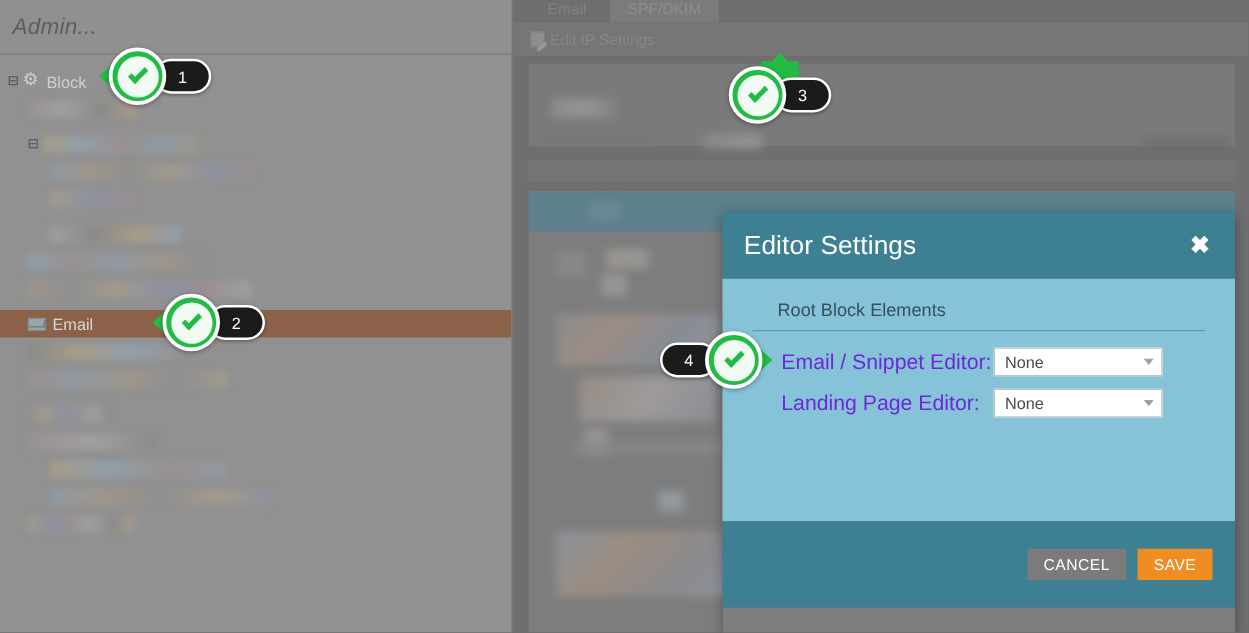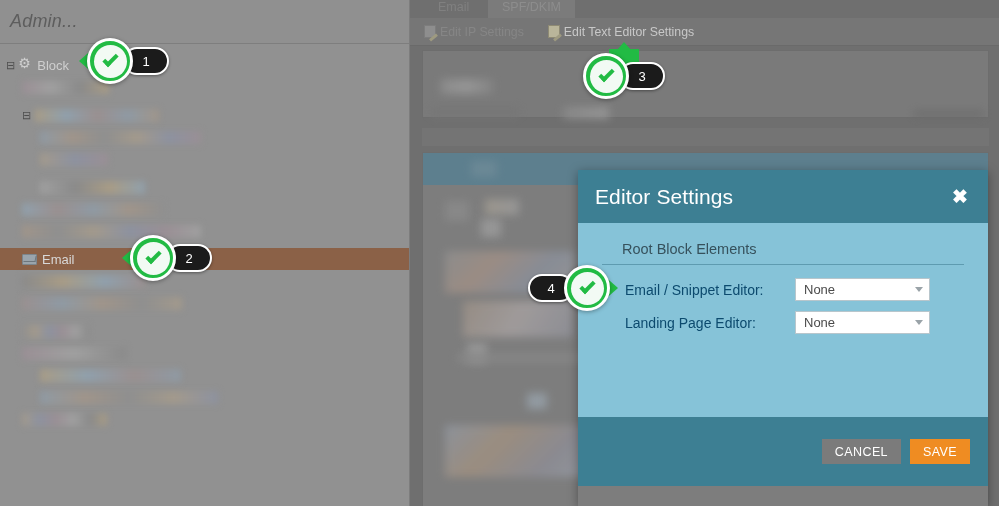--- a/index.html
+++ b/index.html
@@ -204,22 +204,22 @@
     border-bottom: 1px solid #5e9bb0;
     margin-bottom: 13px;
   }
   .frow {
     display: flex;
     align-items: center;
     margin-bottom: 10px;
     padding-left: 23px;
   }
   .flabel {
-    font-size: 14px;
-    color: #0c4a6e;
+    font-size: 17px;
+    color: #6d28d9;
     width: 170px;
     flex: 0 0 170px;
   }
   .fselect {
     width: 135px;
     height: 23px;
     background: #ffffff;
     border: 1px solid #b8c6cc;
     display: flex;
     align-items: center;
@@ -416,24 +416,20 @@
       <div class="tab t2">
         <span>SPF/DKIM</span>
       </div>
     </div>
 
     <div class="toolbar">
       <div class="tbtn disabled">
         <span class="tb-ico"></span>
         <span>Edit IP Settings</span>
       </div>
-      <div class="tbtn">
-        <span class="tb-ico"></span>
-        <span>Edit Text Editor Settings</span>
-      </div>
     </div>
 
     <div class="panel panel-a">
       <div class="blur" style="left:18px;top:28px;width:52px;height:15px;background:linear-gradient(90deg,#8f8f8f,#9a9a9a,#858585);"></div>
       <div class="blur" style="left:8px;top:56px;width:88px;height:10px;background:#767676;"></div>
       <div class="blur" style="left:140px;top:56px;width:46px;height:12px;background:linear-gradient(90deg,#8b8b8b,#9a9a9a);"></div>
       <div class="blur" style="right:4px;top:60px;width:70px;height:6px;background:#6a6a6a;"></div>
     </div>
     <div class="panel panel-b"></div>
     <div class="panel panel-c">

